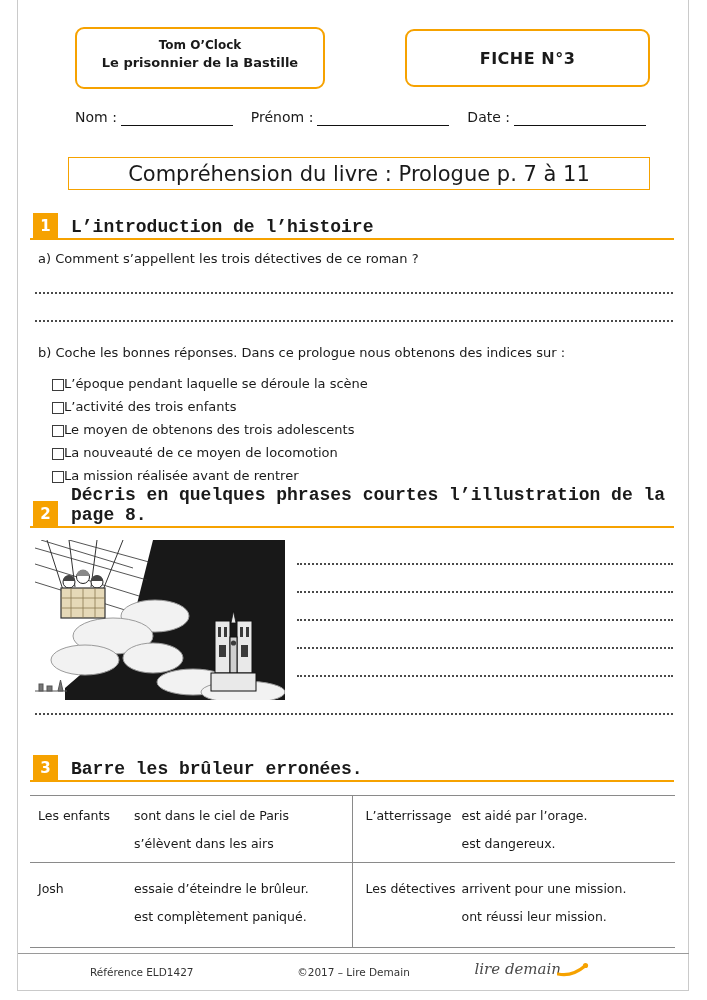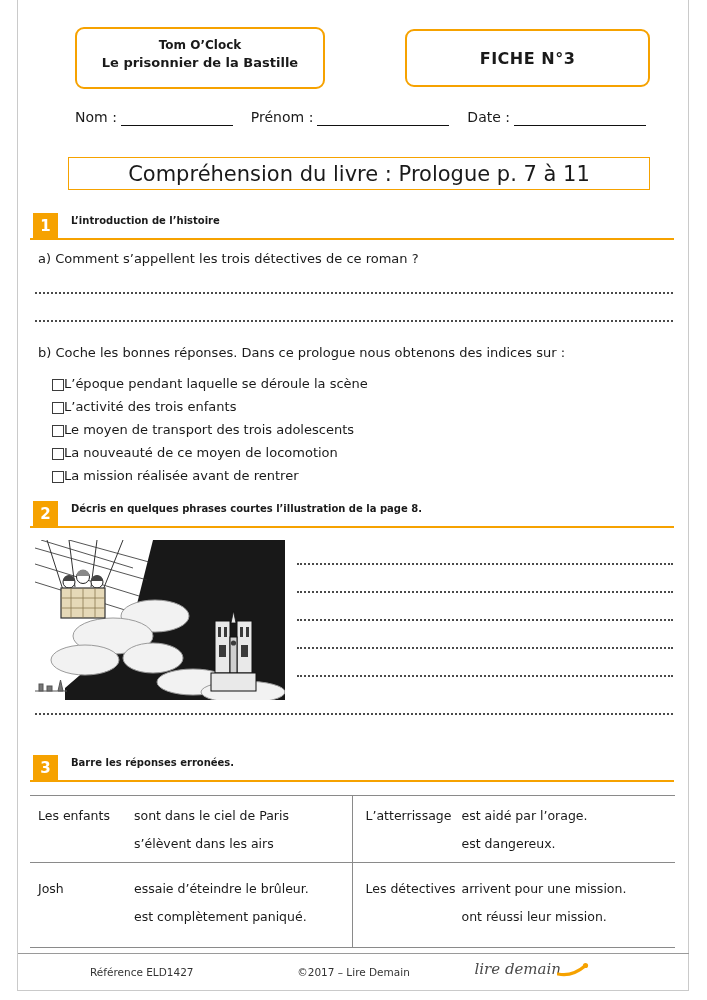--- a/index.html
+++ b/index.html
@@ -60,21 +60,21 @@
   }
   .s1 { top: 214px; height: 26px; }
   .s2 { top: 502px; height: 26px; }
   .s3 { top: 756px; height: 26px; }
   .num {
     width: 25px; height: 25px; background: var(--accent); color: #fff;
     font-weight: bold; font-size: 15px;
     display: flex; align-items: center; justify-content: center;
     margin-left: 3px; flex-shrink: 0;
   }
-  .sec-title { font-weight: bold; font-size: 10px; padding-bottom: 12px; }
+  .sec-title { font-weight: bold; font-size: 18px; padding-bottom: 1px; font-family: Liberation Mono, monospace; }
 
   
   .q { position: absolute; left: 38px; right: 28px; font-size: 13px; }
   .qa { top: 251px; }
   .qb { top: 345px; }
   .dotline {
     position: absolute; left: 35px; right: 34px; height: 14px;
     border-bottom: 2px dotted #4a4a4a;
   }
   .dl1 { top: 280px; }
@@ -158,21 +158,21 @@
     <div class="choice">
       <span class="cb"></span>
       <span>L’époque pendant laquelle se déroule la scène</span>
     </div>
     <div class="choice">
       <span class="cb"></span>
       <span>L’activité des trois enfants</span>
     </div>
     <div class="choice">
       <span class="cb"></span>
-      <span>Le moyen de transport des trois adolescents</span>
+      <span>Le moyen de obtenons des trois adolescents</span>
     </div>
     <div class="choice">
       <span class="cb"></span>
       <span>La nouveauté de ce moyen de locomotion</span>
     </div>
     <div class="choice">
       <span class="cb"></span>
       <span>La mission réalisée avant de rentrer</span>
     </div>
   </div>
@@ -262,21 +262,21 @@
     <div class="ln"></div>
     <div class="ln"></div>
     <div class="ln"></div>
     <div class="ln"></div>
     <div class="ln"></div>
   </div>
   <div class="dotline dl-full"></div>
 
   <div class="sec-head s3">
     <div class="num">3</div>
-    <div class="sec-title">Barre les réponses erronées.</div>
+    <div class="sec-title">Barre les brûleur erronées.</div>
   </div>
 
   <div class="t3">
     <div class="cell r1 left">
       <span class="subj">Les enfants</span>
       <span class="opts">
         <span>sont dans le ciel de Paris</span>
         <span>s’élèvent dans les airs</span>
       </span>
     </div>

